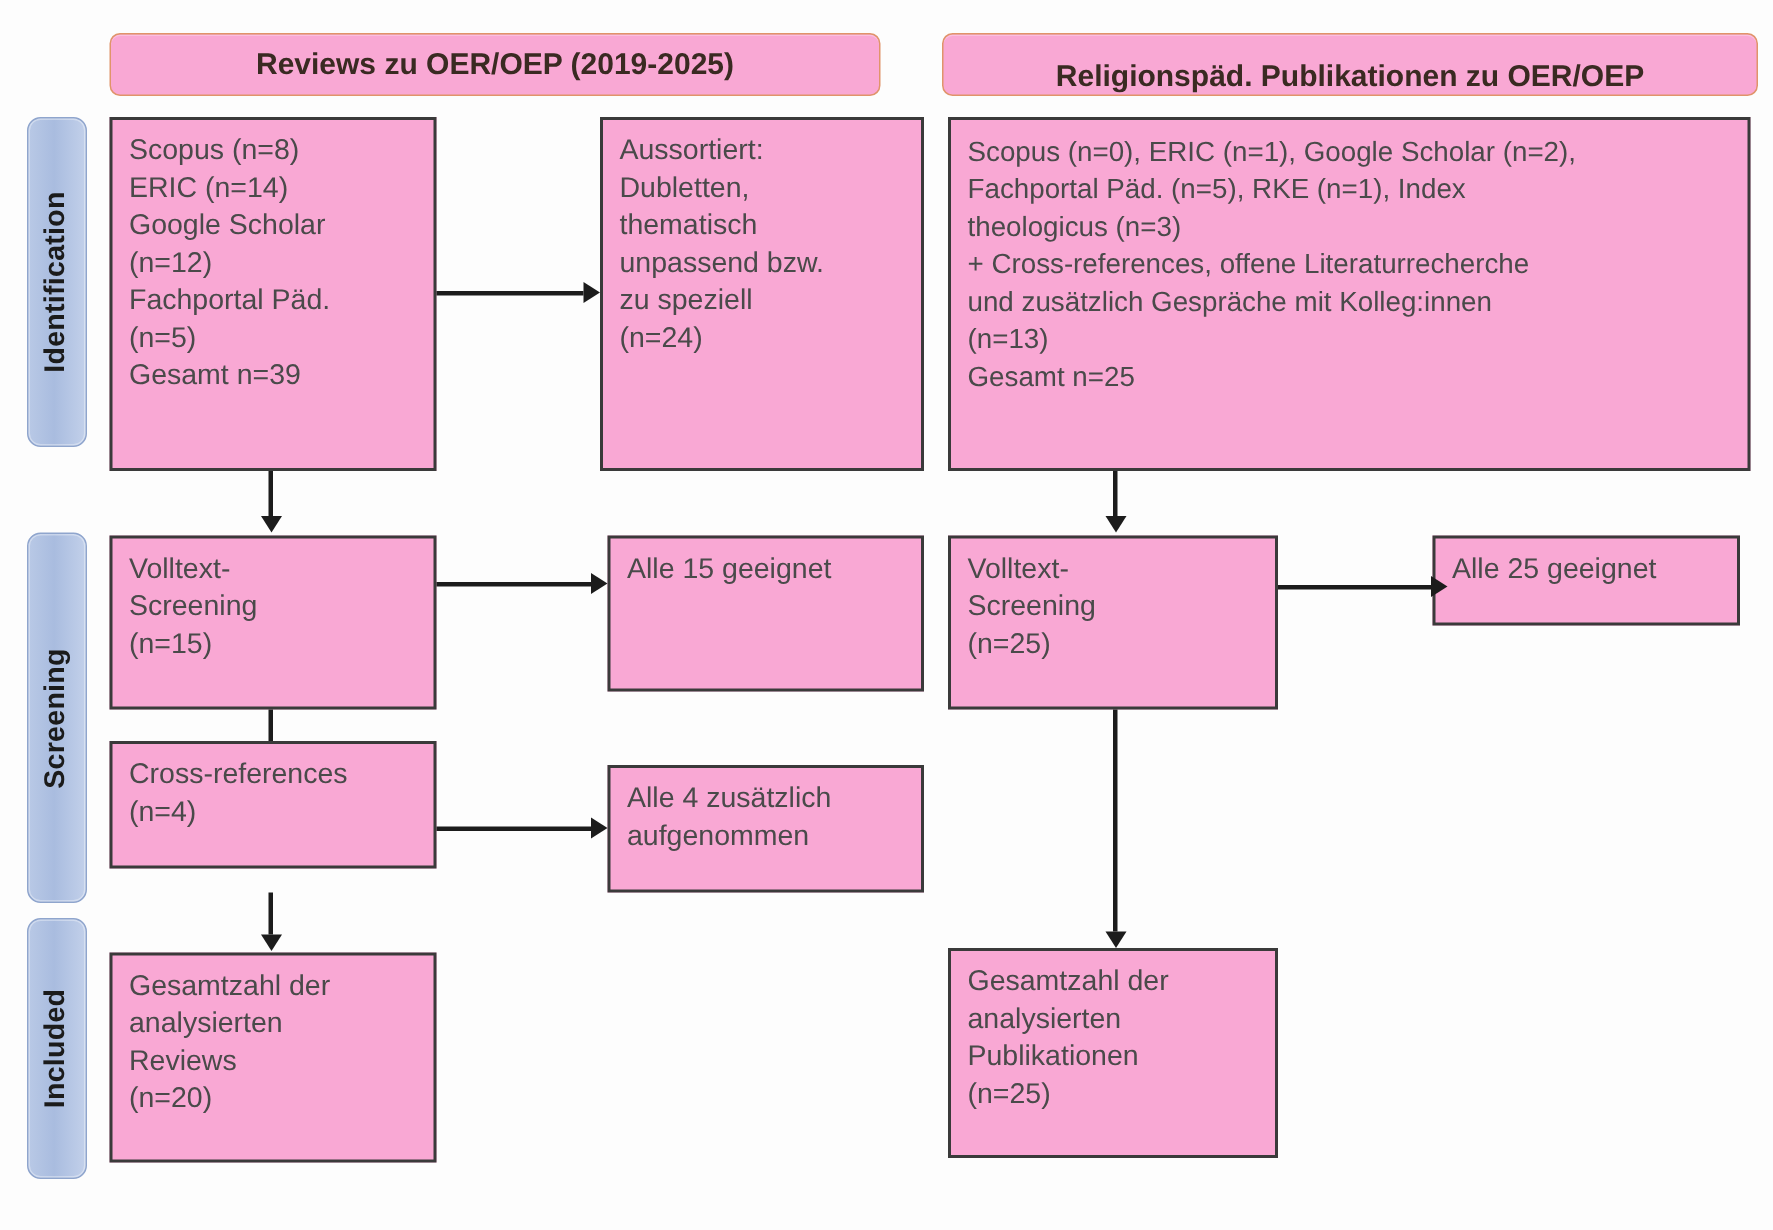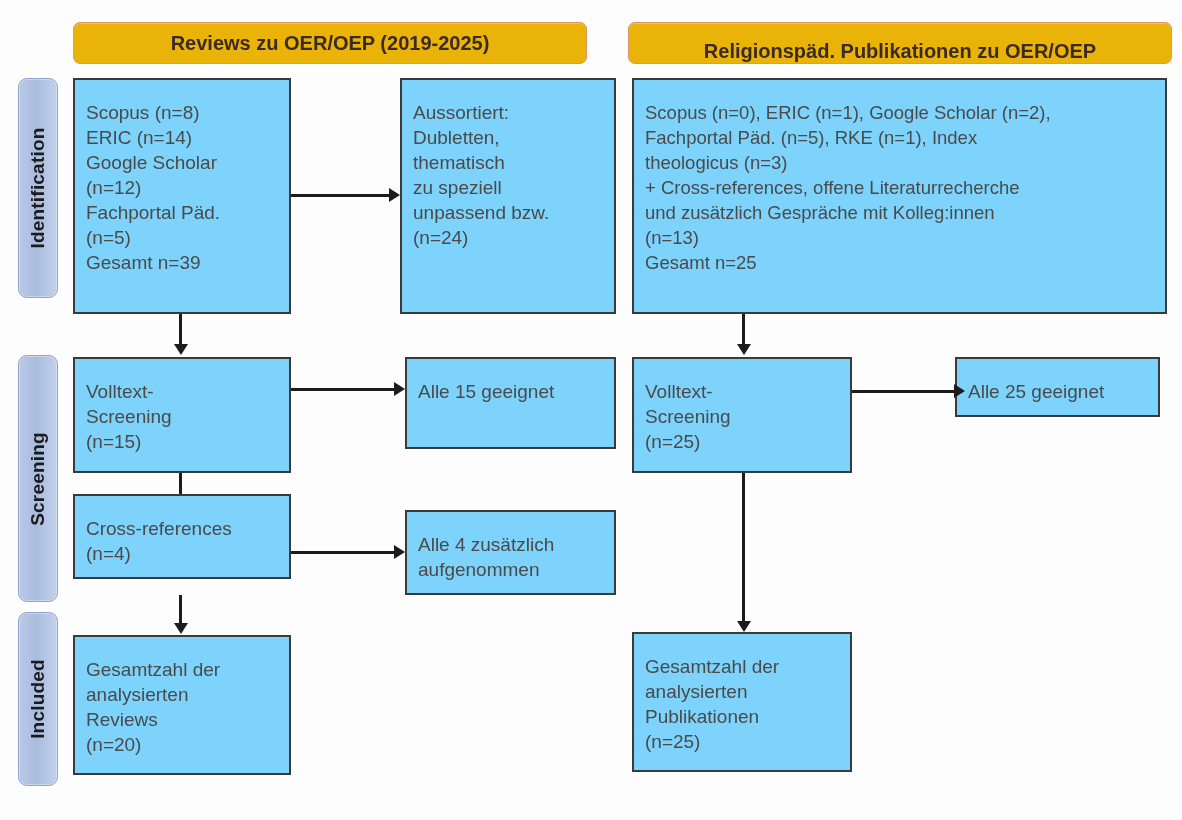--- a/index.html
+++ b/index.html
@@ -32,42 +32,42 @@
     white-space: nowrap;
     font-size: 19px;
     font-weight: bold;
     color: #1b1b1b;
     letter-spacing: 0.2px;
   }
 
   
   .col-header {
     position: absolute;
-    background: #eab308;
+    background: #f9a8d4;
     border: 1px solid #e0946a;
     border-radius: 7px;
     display: flex;
     align-items: center;
     justify-content: center;
     box-shadow: inset 0 1px 0 rgba(255,255,255,0.28);
   }
   .col-header span {
     font-size: 20px;
     font-weight: bold;
     color: #3a2a22;
     white-space: nowrap;
   }
 
   
   .flow-box {
     position: absolute;
-    background: #7dd3fc;
+    background: #f9a8d4;
     border: 2.5px solid #3a3a3a;
     box-sizing: border-box;
-    padding: 20px 9px 6px 11px;
+    padding: 8px 9px 6px 11px;
   }
   .flow-box .line {
     font-size: 19px;
     line-height: 25px;
     color: #4a4a4a;
     white-space: nowrap;
   }
   .flow-box.dense .line {
     font-size: 18.5px;
     line-height: 25px;
@@ -128,38 +128,38 @@
     <div class="line">(n=12)</div>
     <div class="line">Fachportal Päd.</div>
     <div class="line">(n=5)</div>
     <div class="line">Gesamt n=39</div>
   </div>
 
   <div class="flow-box" style="left:400px; top:78px; width:216px; height:236px;">
     <div class="line">Aussortiert:</div>
     <div class="line">Dubletten,</div>
     <div class="line">thematisch</div>
+    <div class="line">unpassend bzw.</div>
     <div class="line">zu speziell</div>
-    <div class="line">unpassend bzw.</div>
     <div class="line">(n=24)</div>
   </div>
 
   <div class="conn h" style="left:291px; top:194px; width:98px;"></div>
   <div class="arrow-right" style="left:389px; top:188px;"></div>
 
   <div class="conn v" style="left:179px; top:314px; width:3px; height:30px;"></div>
   <div class="arrow-down" style="left:174px; top:344px;"></div>
 
   <div class="flow-box" style="left:73px; top:357px; width:218px; height:116px;">
     <div class="line">Volltext-</div>
     <div class="line">Screening</div>
     <div class="line">(n=15)</div>
   </div>
 
-  <div class="flow-box" style="left:405px; top:357px; width:211px; height:92px;">
+  <div class="flow-box" style="left:405px; top:357px; width:211px; height:104px;">
     <div class="line">Alle 15 geeignet</div>
   </div>
 
   <div class="conn h" style="left:291px; top:388px; width:103px;"></div>
   <div class="arrow-right" style="left:394px; top:382px;"></div>
 
   <div class="conn v" style="left:179px; top:473px; width:3px; height:25px;"></div>
   <div class="arrow-down" style="left:174px; top:498px;"></div>
 
   <div class="flow-box" style="left:73px; top:494px; width:218px; height:85px;">

